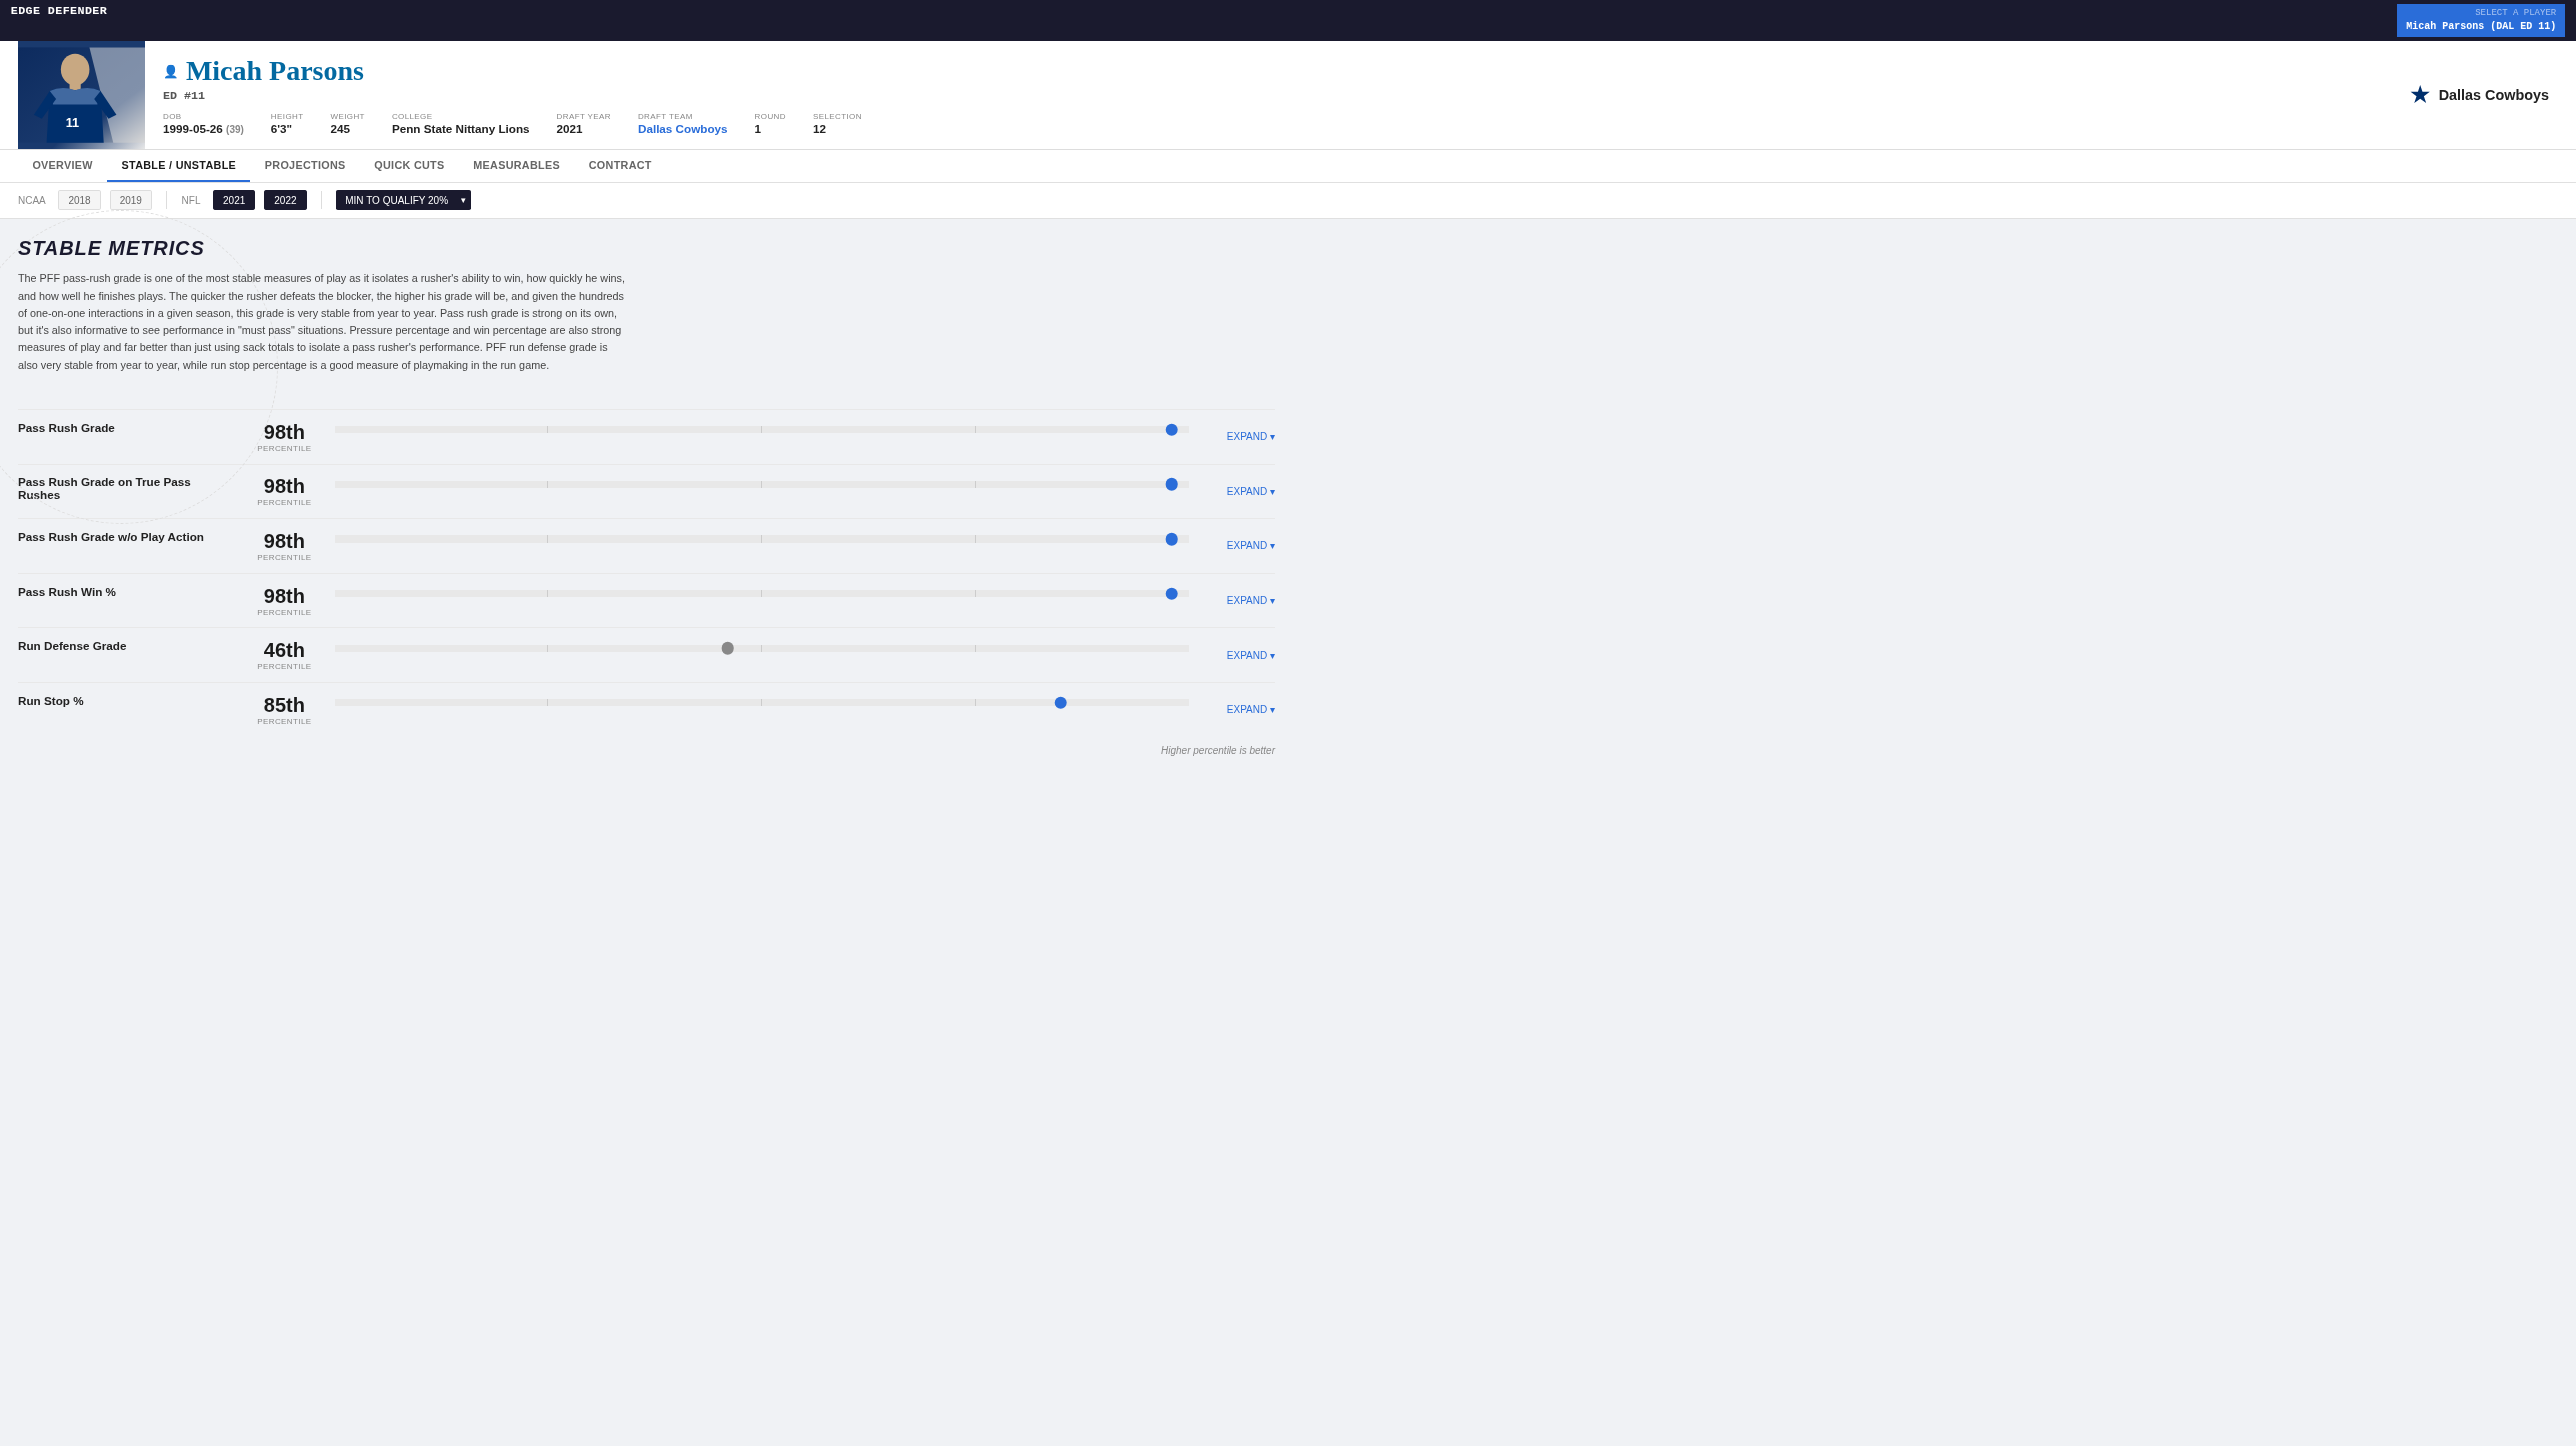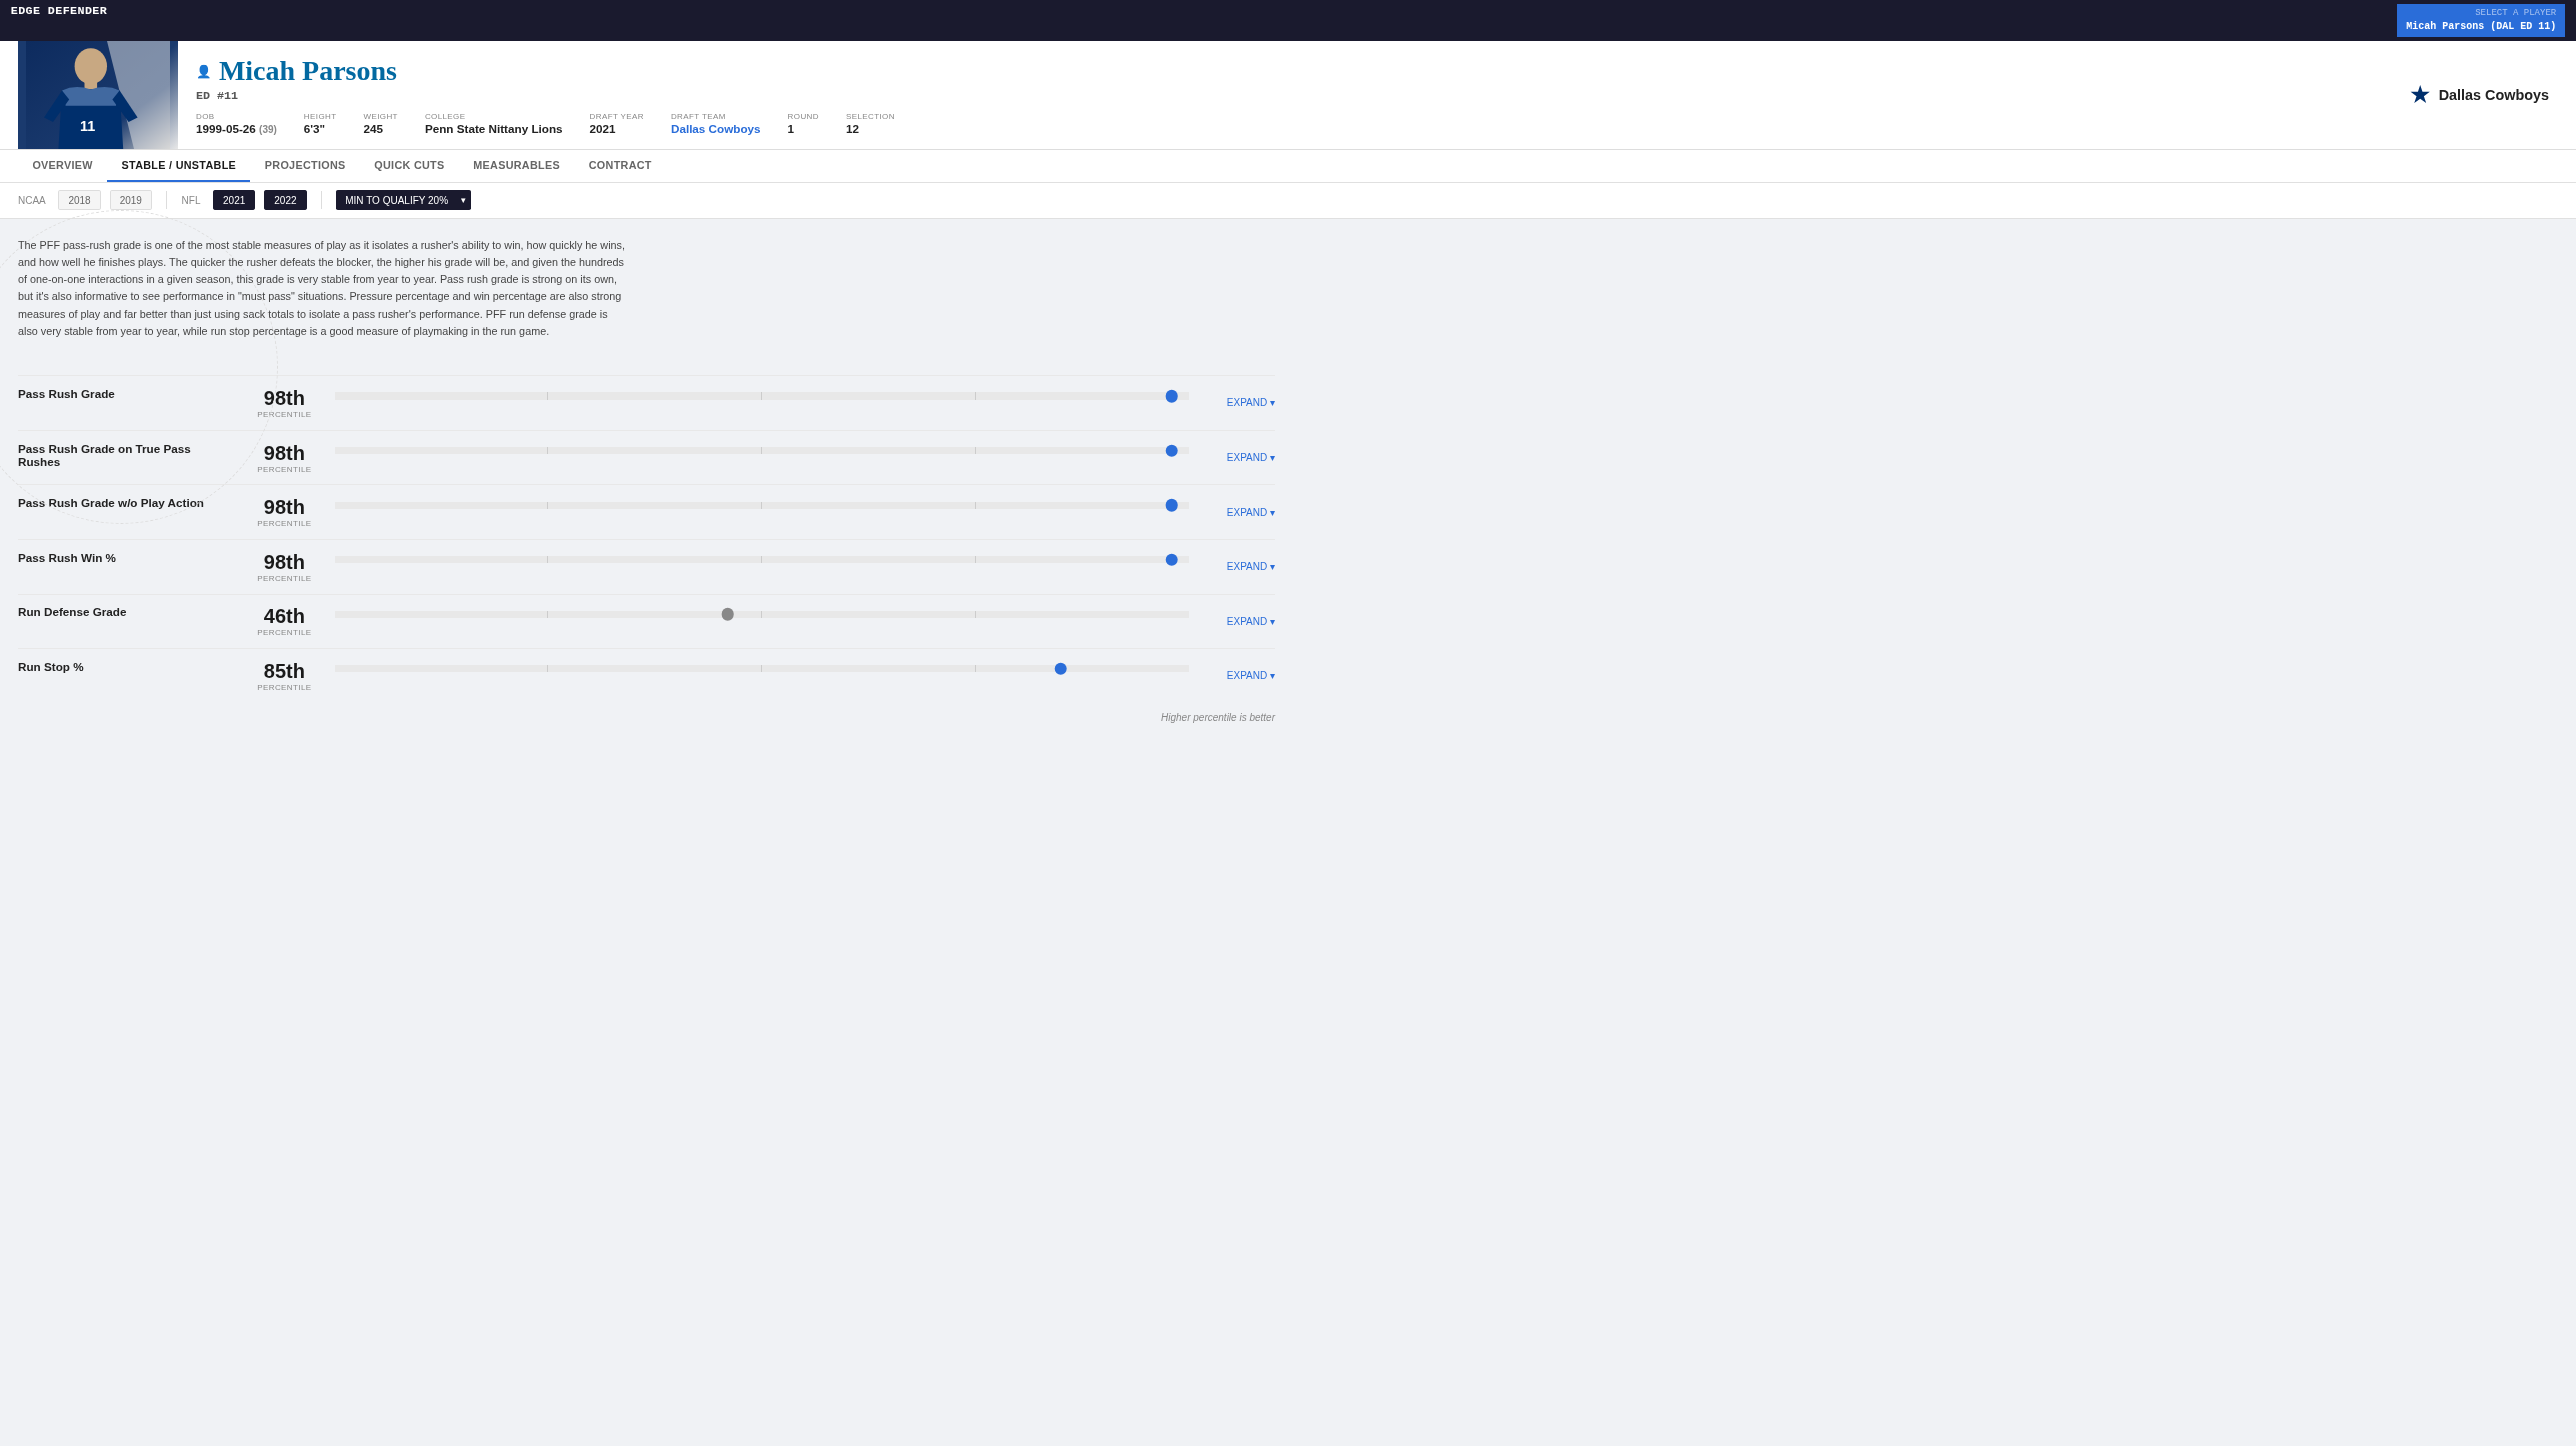--- a/index.html
+++ b/index.html
@@ -32,21 +32,21 @@
       background: #fff;
       display: flex;
       align-items: center;
       padding: 0 18px;
       border-bottom: 0.9px solid #ddd;
       min-height: 108px;
       position: relative;
       overflow: hidden;
     }
     .player-photo {
-      width: 160px;
+      width: 127px;
       height: 108px;
       background: linear-gradient(135deg, #1a3a6e 60%, #e8e8e8 100%);
       flex-shrink: 0;
       display: flex;
       align-items: flex-end;
       justify-content: center;
       overflow: hidden;
       position: relative;
     }
     .player-info-section {
@@ -403,20 +403,21 @@
       <option>MIN TO QUALIFY 40%</option>
     </select>
   </div>
 </div>
 
 <div class="main-content">
   <div class="metrics-bg">
 
     <div class="metrics-bg-circle"></div>
 
+    <div class="section-title">STABLE METRICS</div>
     <div class="section-description">The PFF pass-rush grade is one of the most stable measures of play as it isolates a rusher's ability to win, how quickly he wins, and how well he finishes plays. The quicker the rusher defeats the blocker, the higher his grade will be, and given the hundreds of one-on-one interactions in a given season, this grade is very stable from year to year. Pass rush grade is strong on its own, but it's also informative to see performance in "must pass" situations. Pressure percentage and win percentage are also strong measures of play and far better than just using sack totals to isolate a pass rusher's performance. PFF run defense grade is also very stable from year to year, while run stop percentage is a good measure of playmaking in the run game.</div>
 
     <div id="metrics-container">
         <div class="metric-row">
       <div class="metric-name">Pass Rush Grade</div>
       <div class="metric-percentile-block">
         <span class="metric-percentile-value">98th</span>
         <span class="metric-percentile-label">PERCENTILE</span>
       </div>
       <div class="metric-bar-container">

